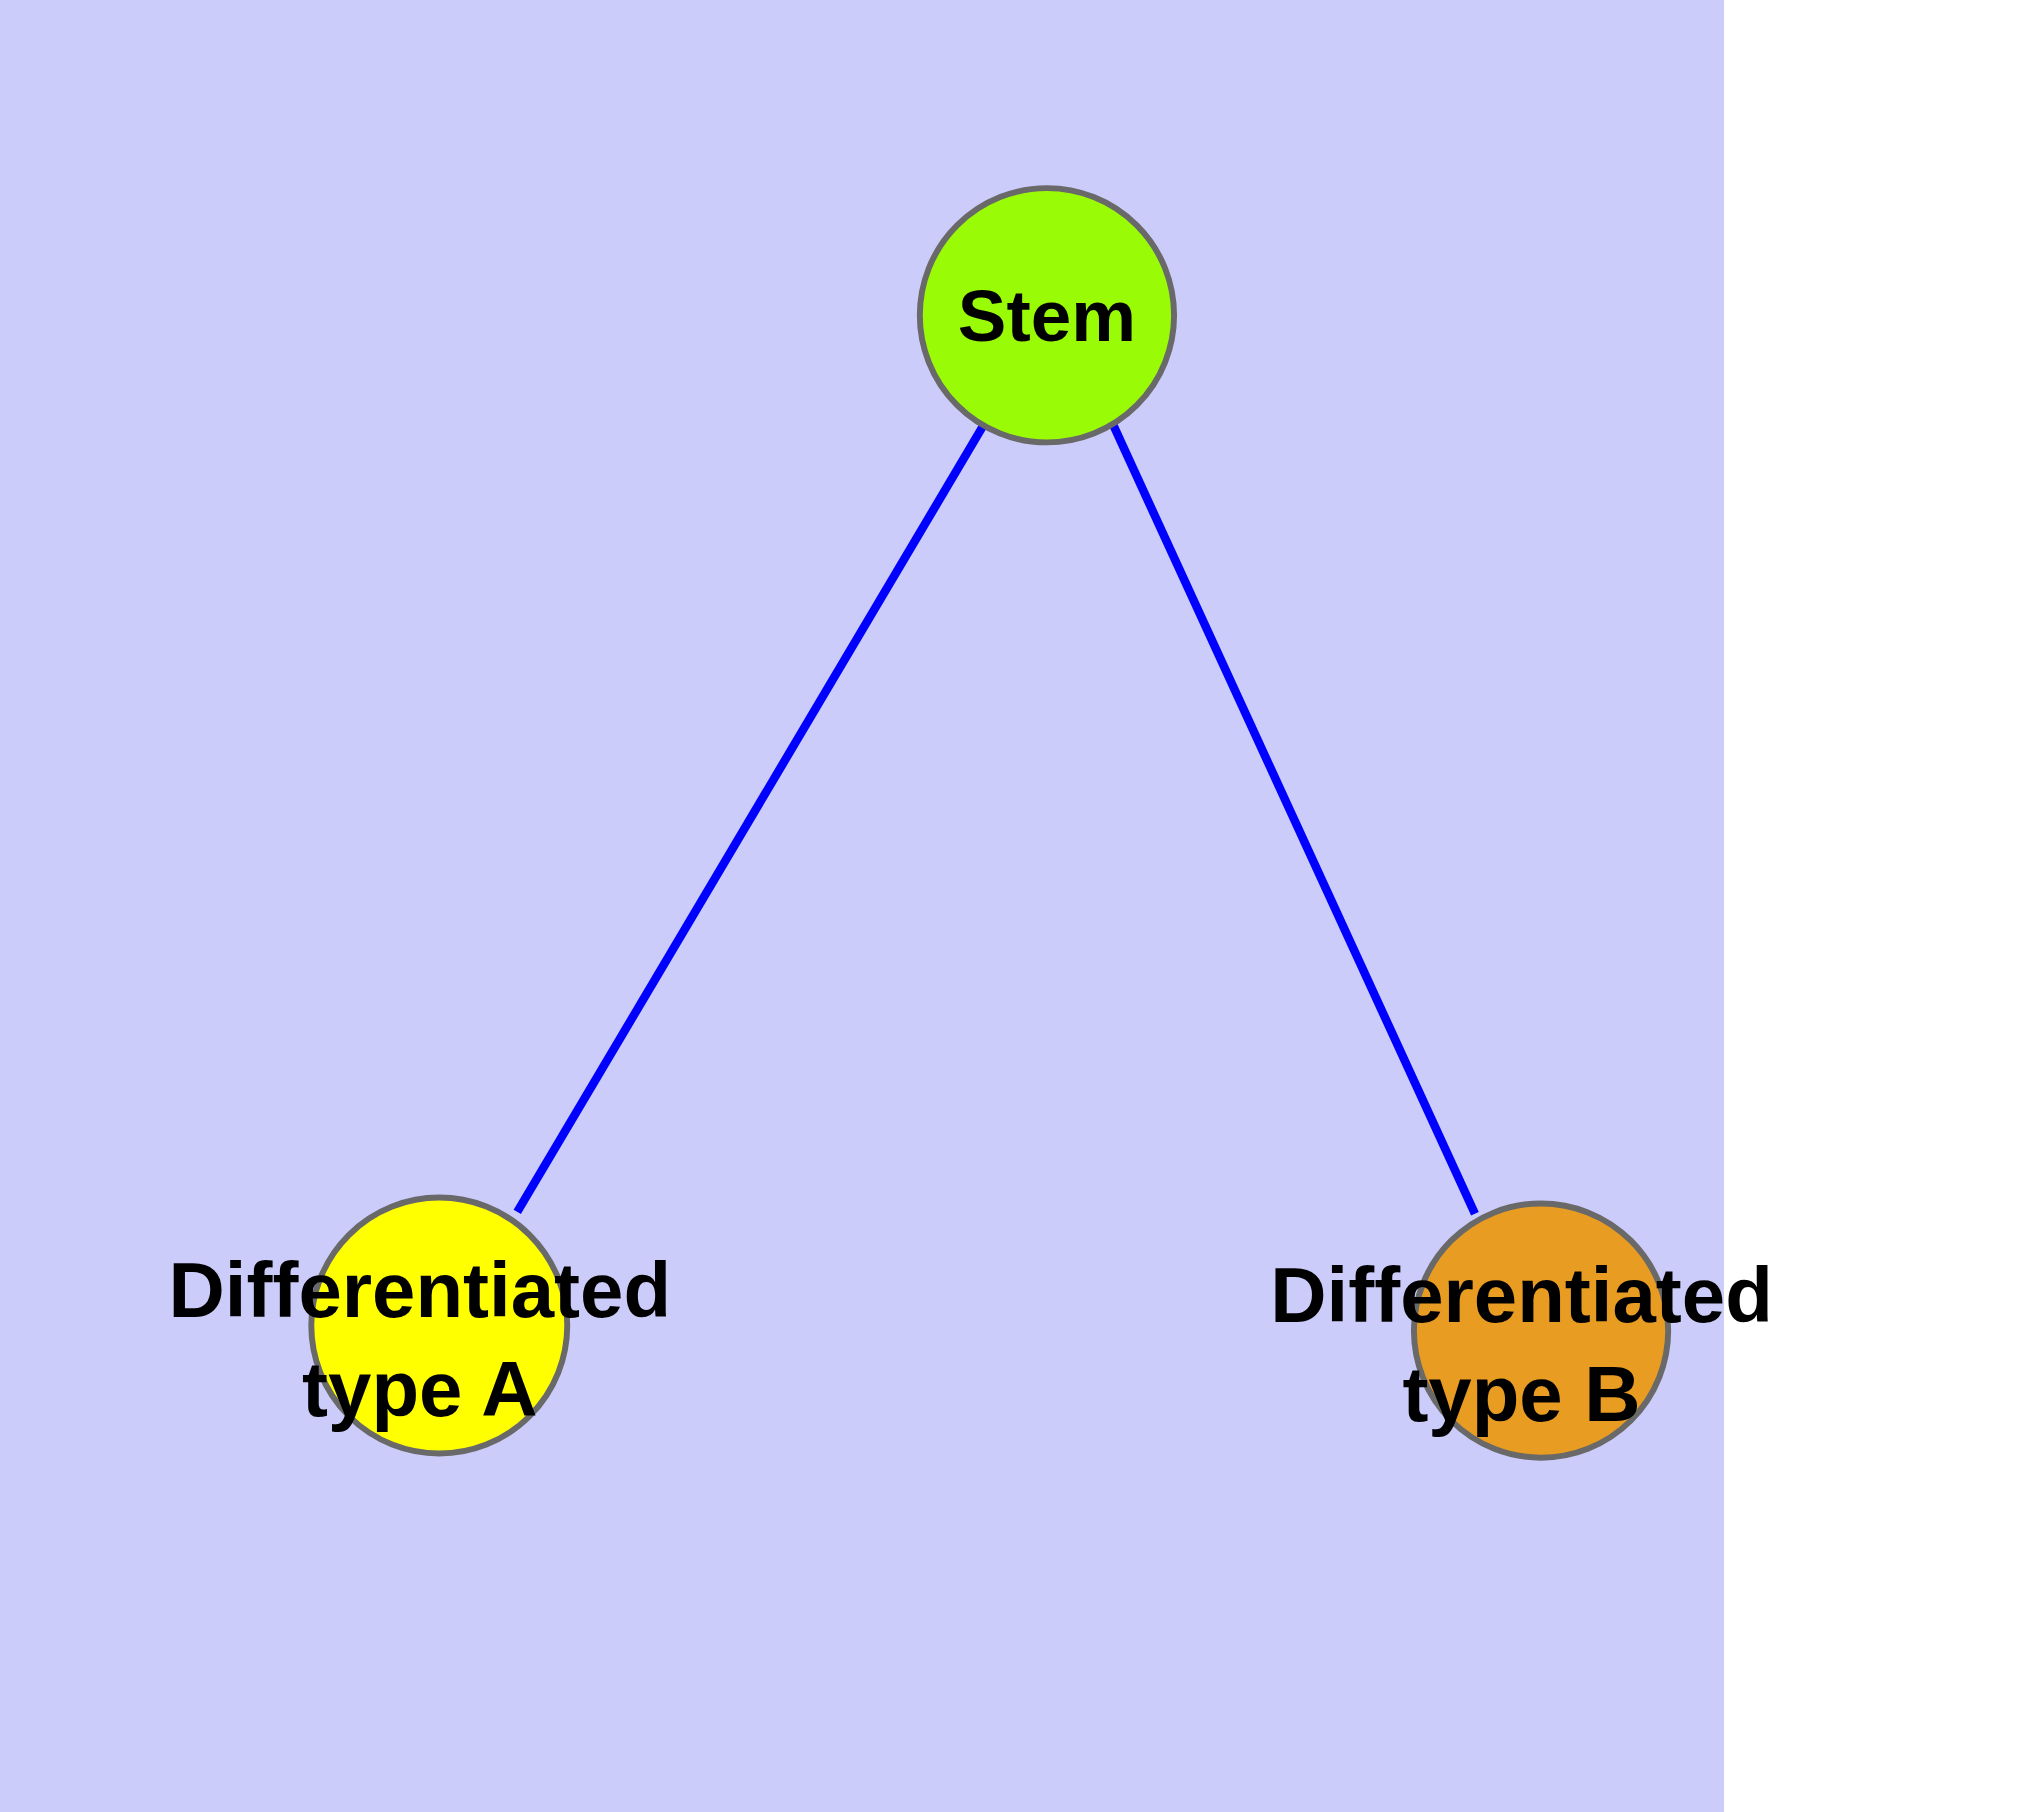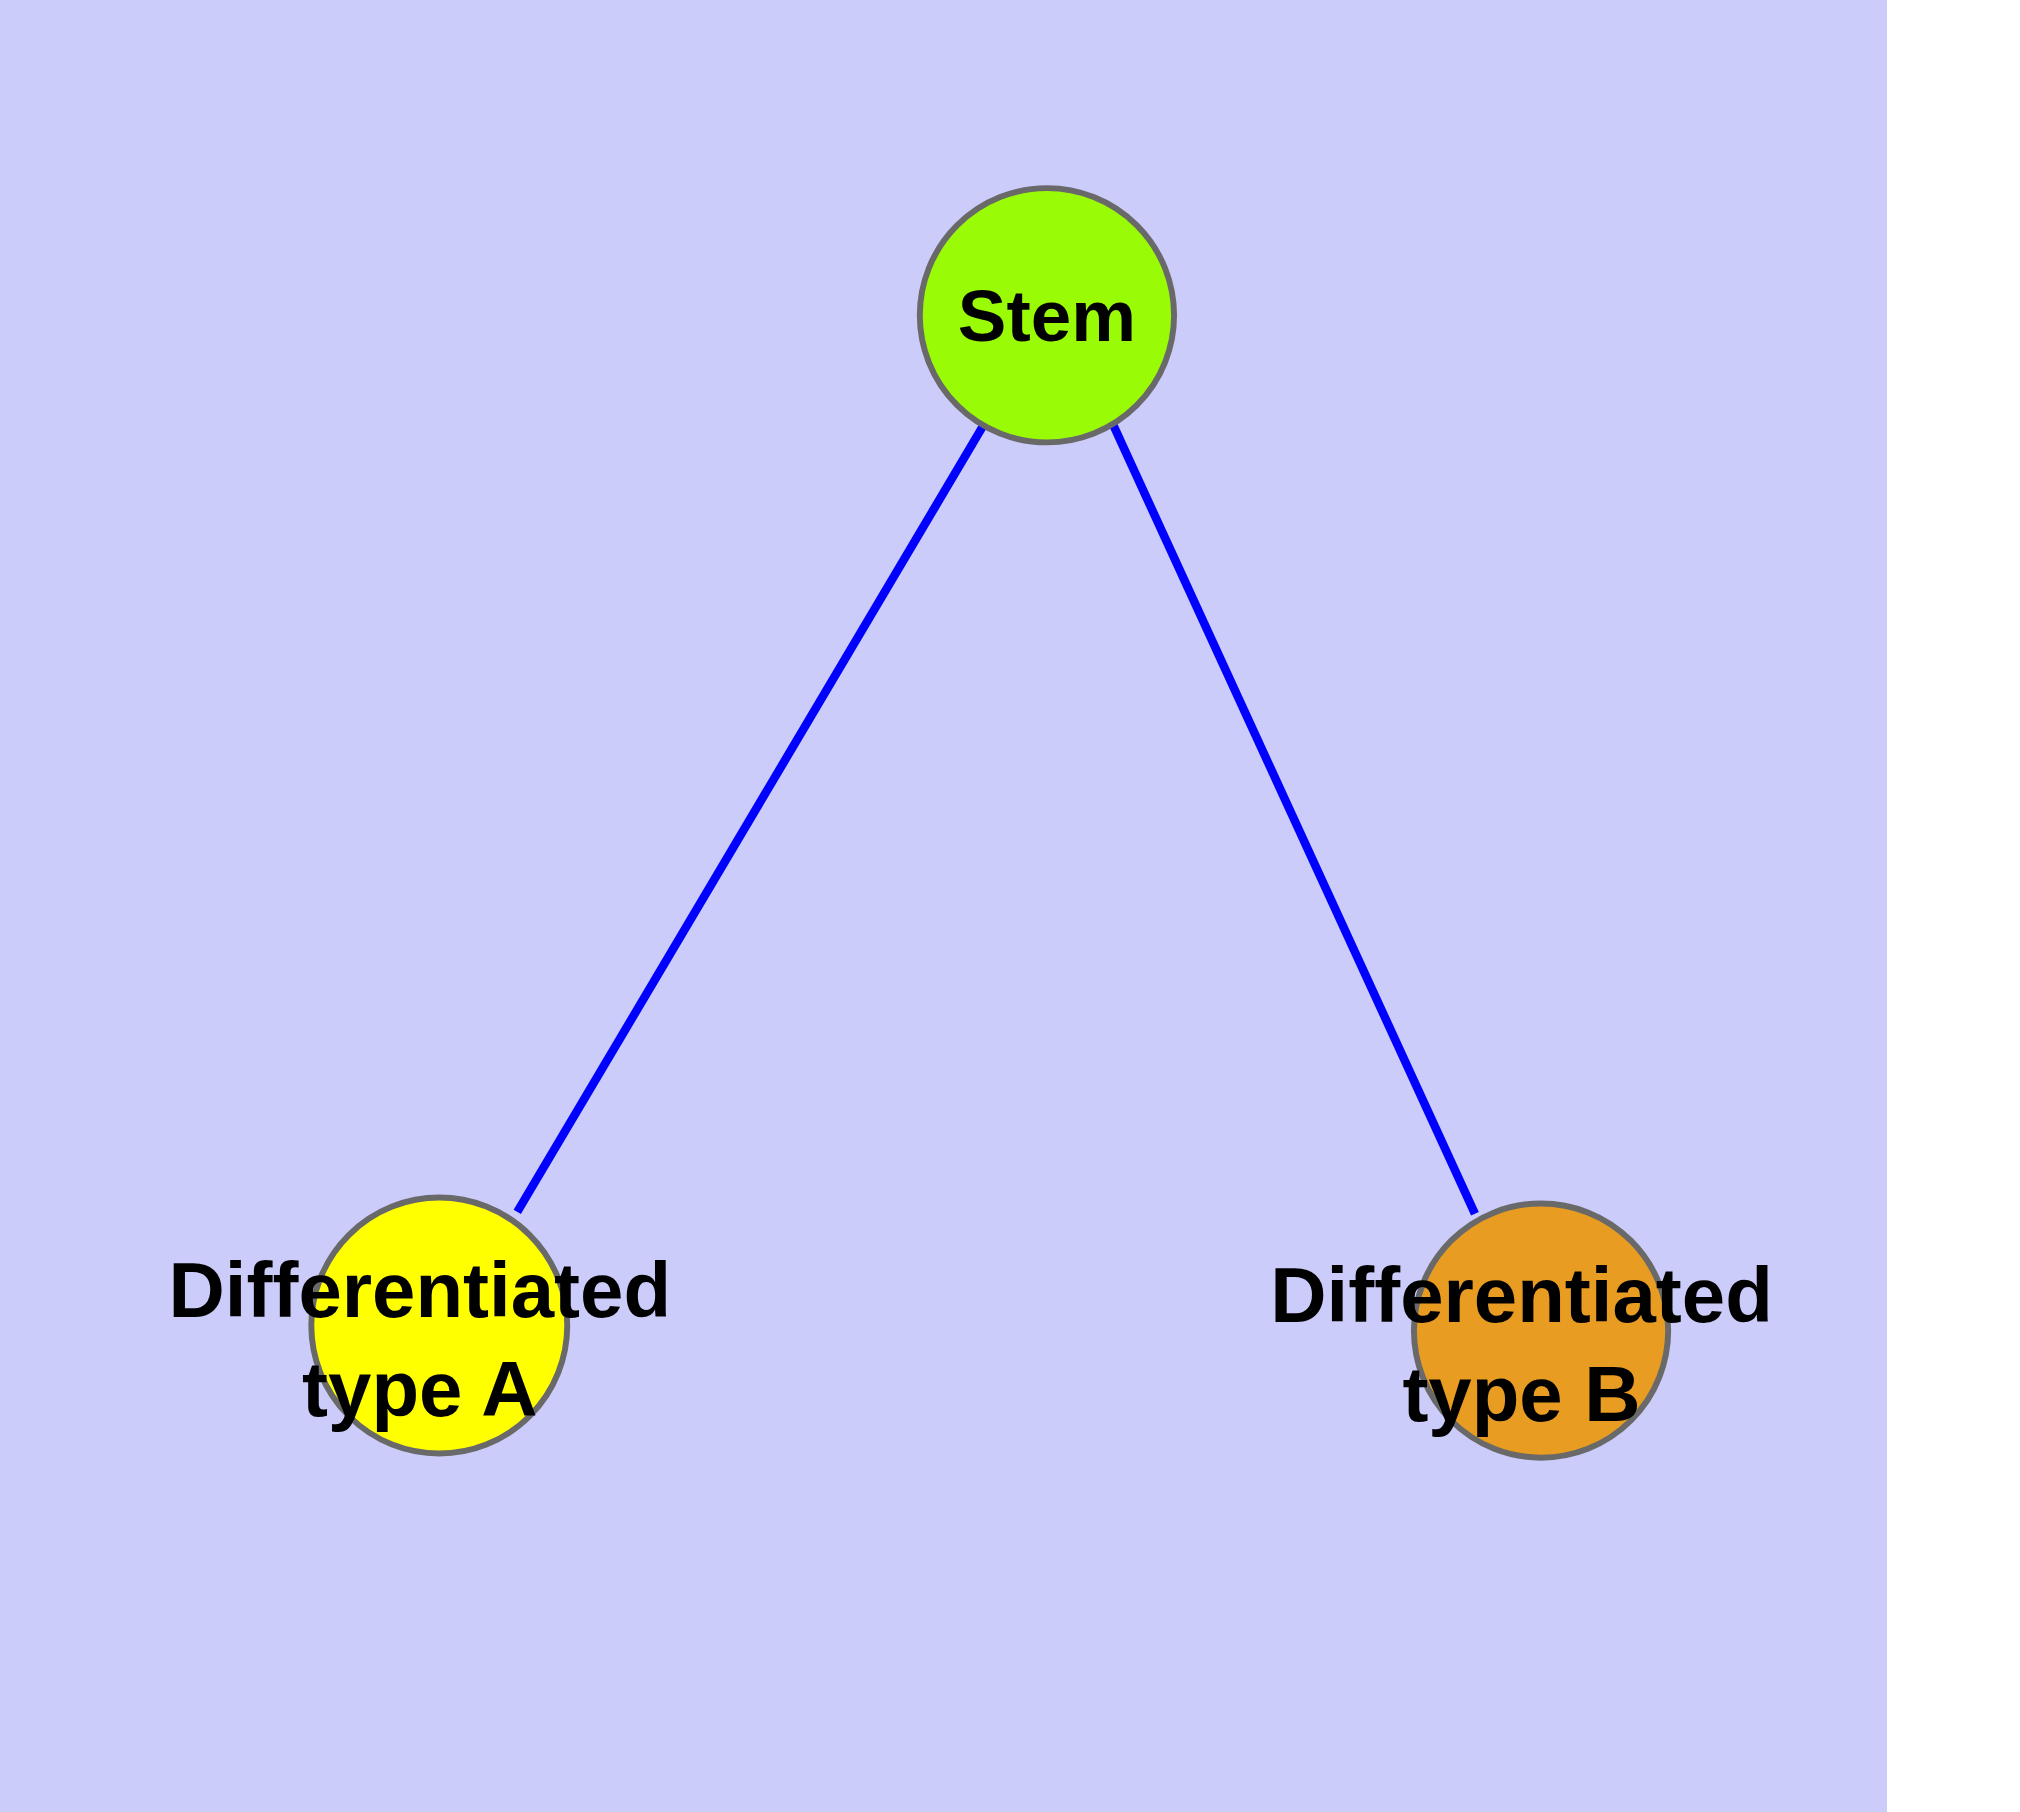--- a/index.html
+++ b/index.html
@@ -48,21 +48,21 @@
   .node-label-stem {
     font-size: 86px;
   }
   .node-label-leaf {
     font-size: 92px;
   }
 </style>
 </head>
 <body>
 
-<div id="graph-canvas" style="width: 1887px; height: 1812px; background: rgb(204, 204, 250);">
+<div id="graph-canvas" style="width: 1724px; height: 1812px; background: rgb(204, 204, 250);">
   <svg id="graph-svg" viewBox="0 0 2384 2138" xmlns="http://www.w3.org/2000/svg" style="width: 2021px; height: 1812px;">
 
     <g>
       <line class="edge-line" x1="1160" y1="502" x2="610" y2="1430" stroke="#0000ff" stroke-width="10"></line>
       <line class="edge-line" x1="1313" y1="501" x2="1740" y2="1432" stroke="#0000ff" stroke-width="10"></line>
     </g>
 
     <g>
       <circle class="node-circle" cx="518" cy="1564" r="151" fill="#ffff00" stroke="#696969" stroke-width="7"></circle>
     </g>

